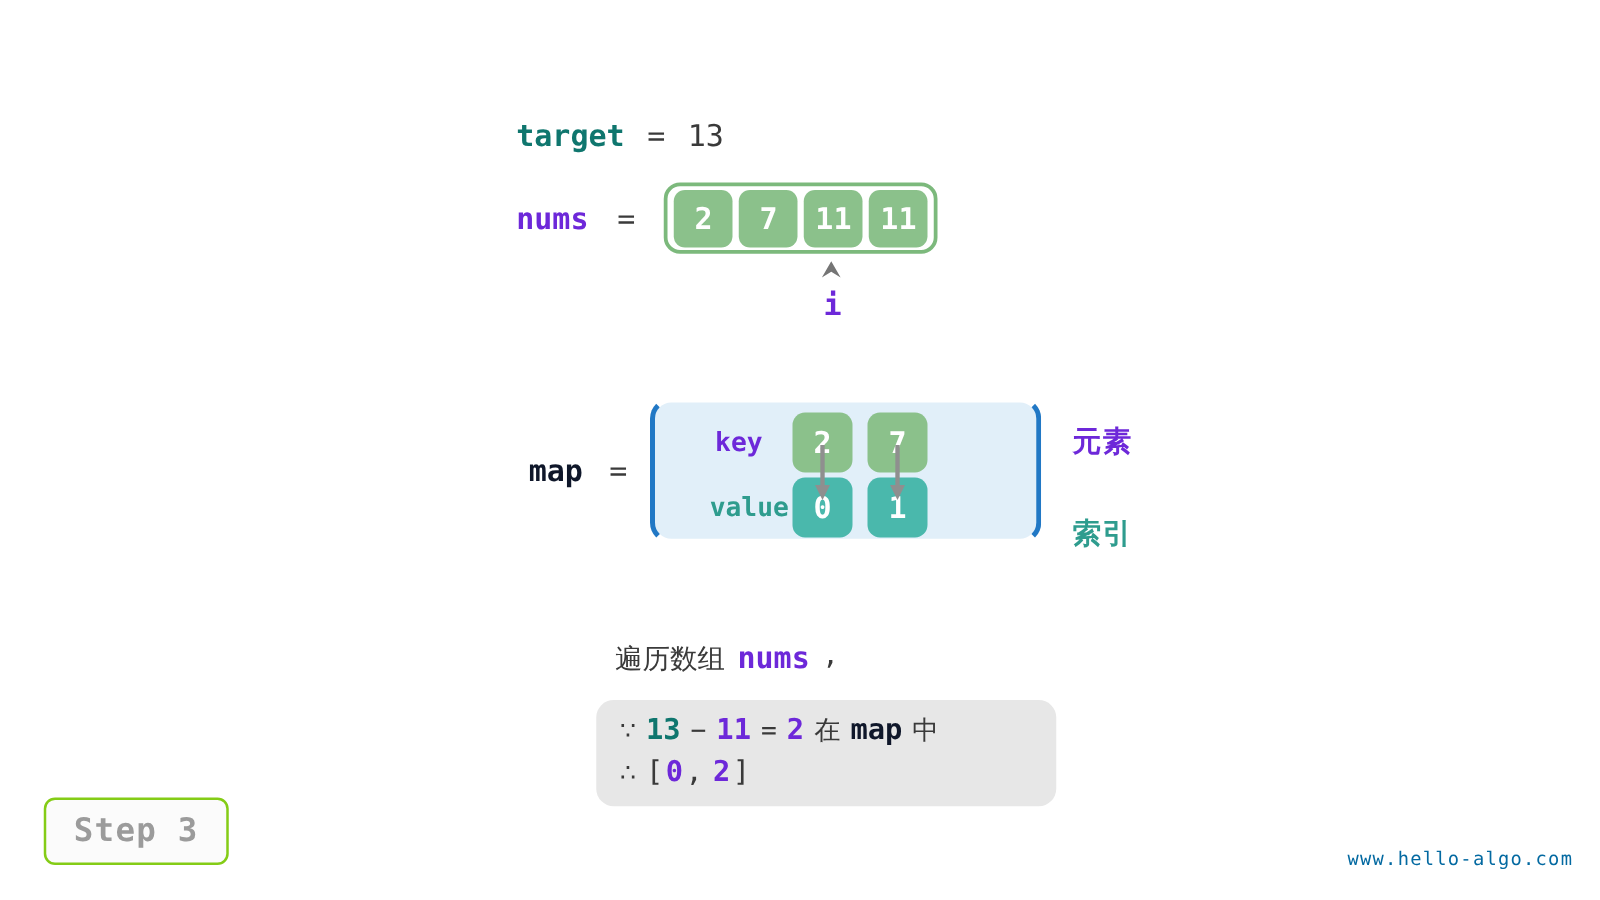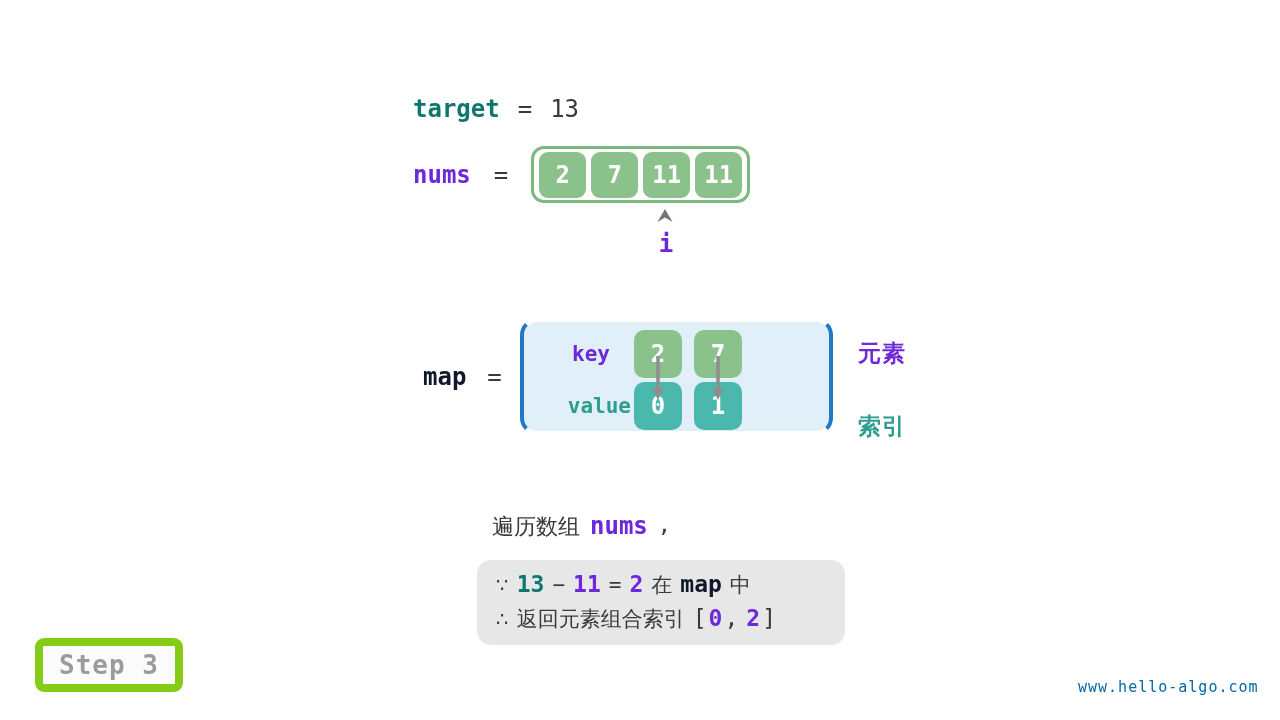--- a/index.html
+++ b/index.html
@@ -80,21 +80,21 @@
   .cline .num{font-size:23px;font-weight:bold;}
   .cline .op{font-size:21px;font-weight:500;}
   .cline .zhh{font-size:21px;}
   .cline .brk{font-size:23px;}
   .bracket-group{display:flex;align-items:baseline;gap:2px;}
   .bracket-group .sp{margin-left:6px;}
 
   
   .step-badge{
     position:absolute;left:35px;top:638px;width:148px;height:54px;box-sizing:border-box;
-    background:#fbfbfb;border:8px solid #84cc16;border-radius:9px;
+    background:#fbfbfb;border:2px solid #84cc16;border-radius:9px;
     display:flex;align-items:center;justify-content:center;
     color:#9b9b9b;font-size:26px;font-weight:bold;letter-spacing:1px;
   }
 
   
   .watermark{position:absolute;left:1078px;top:678px;font-size:15px;color:#0369a1;letter-spacing:1px;}
 </style>
 </head>
 <body>
 
@@ -160,21 +160,20 @@
       <span class="op dark mono">−</span>
       <span class="num green mono">11</span>
       <span class="op dark mono">=</span>
       <span class="num green mono">2</span>
       <span class="zhh dark zh">在</span>
       <span class="num cyan mono">map</span>
       <span class="zhh dark zh">中</span>
     </div>
     <div class="cline">
       <span class="sym dark zh">∴</span>
-      <span class="zhh dark zh">返回元素组合索引</span>
       <span class="bracket-group">
         <span class="brk dark mono">[</span>
         <span class="num green mono">0</span>
         <span class="brk dark mono">,</span>
         <span class="num green mono sp">2</span>
         <span class="brk dark mono">]</span>
       </span>
     </div>
   </div>
 

